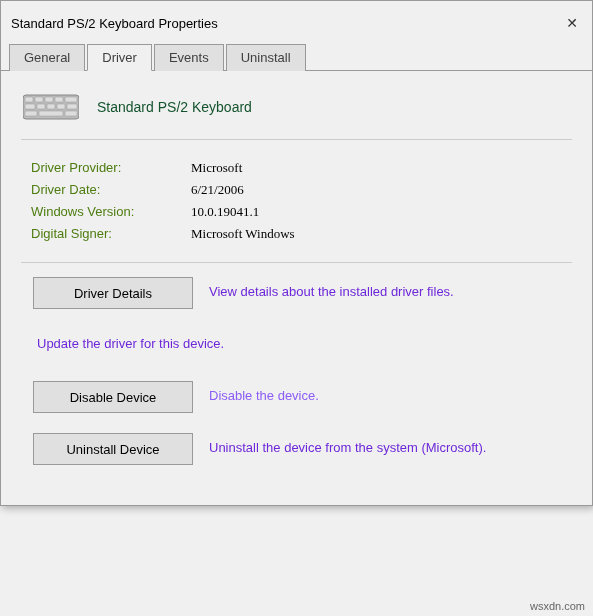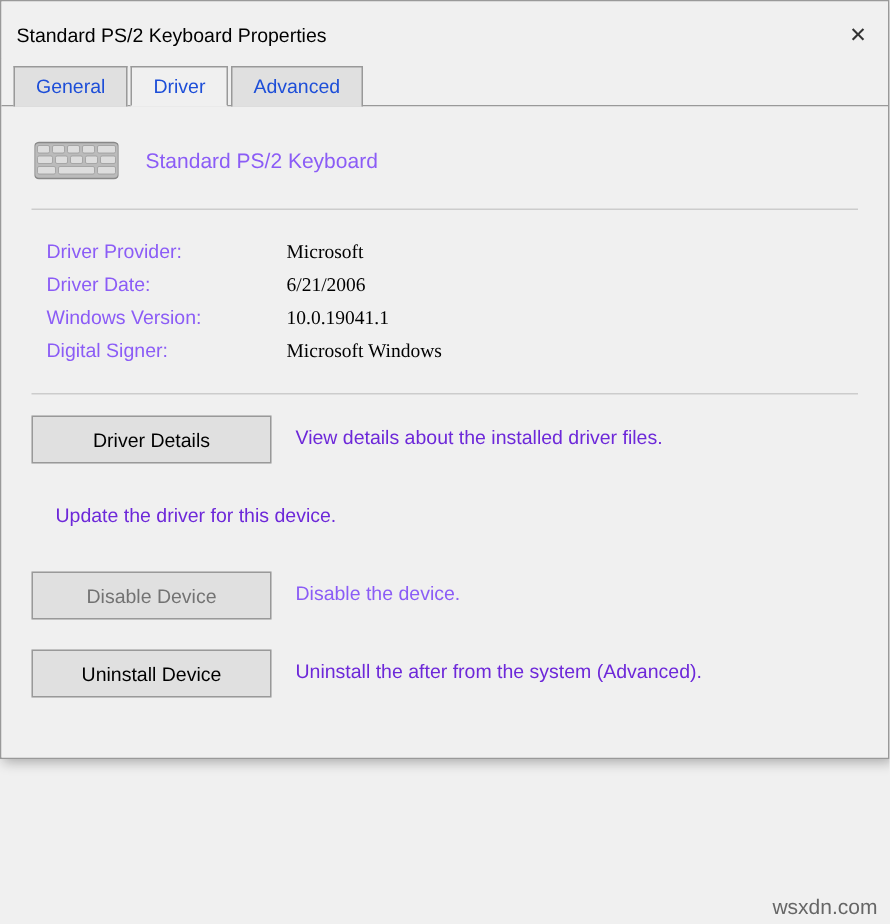--- a/index.html
+++ b/index.html
@@ -51,21 +51,21 @@
       padding: 0 8px;
       padding-top: 4px;
     }
     .tab {
       padding: 5px 14px;
       border: 1px solid #999;
       border-bottom: none;
       background: #e0e0e0;
       cursor: pointer;
       font-size: 13px;
-      color: #1d4ed8;
+      color: #404040;
       margin-right: 2px;
       position: relative;
       top: 1px;
     }
     .tab.active {
       background: #f0f0f0;
       border-bottom: 1px solid #f0f0f0;
       font-weight: normal;
       z-index: 1;
     }
@@ -88,34 +88,34 @@
       align-items: center;
       justify-content: center;
     }
     .keyboard-icon-svg {
       width: 56px;
       height: 32px;
     }
     .device-name {
       font-size: 14px;
       font-weight: 500;
-      color: #8b5cf6;
+      color: #14532d;
       text-align: center;
     }
     .info-section {
       margin-bottom: 20px;
       padding-left: 10px;
     }
     .info-row {
       display: flex;
       margin-bottom: 6px;
       align-items: baseline;
     }
     .info-label {
-      color: #8b5cf6;
+      color: #4d7c0f;
       width: 160px;
       flex-shrink: 0;
       font-size: 13px;
     }
     .info-value {
       color: #000;
       font-size: 13px;
       font-family: Liberation Serif, serif;
     }
     .divider {
@@ -136,23 +136,24 @@
       background: #e0e0e0;
       border: 1px solid #999;
       cursor: pointer;
       font-size: 13px;
       text-align: center;
       color: #000;
       flex-shrink: 0;
       display: flex;
       align-items: center;
       justify-content: center;
+      margin-left: 12px;
     }
     .action-btn.disabled {
-      color: #737373;
+      color: #000000;
       cursor: default;
     }
     .action-btn.highlighted {
       border: 3px solid #00aa00;
       background: #e8ffe8;
     }
     .btn-desc {
       margin-left: 16px;
       font-size: 13px;
       color: #6d28d9;
@@ -160,40 +161,41 @@
       padding-top: 6px;
       line-height: 1.4;
     }
     .btn-desc.disabled-text {
       color: #8b5cf6;
     }
     .watermark {
       position: fixed;
       bottom: 4px;
       right: 8px;
-      font-size: 14px;
+      font-size: 11px;
       color: #666;
     }
   </style>
 </head>
 <body>
 
 <div class="window">
 
   <div class="title-bar">
     <span class="title-bar-text">Standard PS/2 Keyboard Properties</span>
     <div class="title-bar-controls">
       <div class="title-bar-btn">✕</div>
     </div>
   </div>
 
   <div class="tabs">
     <div class="tab">General</div>
     <div class="tab active">Driver</div>
-    <div class="tab">Advanced</div>
+    <div class="tab">Events</div>
+    <div class="tab">Uninstall</div>
   </div>
 
   <div class="content">
 
     <div class="device-header">
       <div class="device-icon">
 
         <svg class="keyboard-icon-svg" viewBox="0 0 56 32">
           <rect x="0" y="4" width="56" height="24" rx="3" ry="3" fill="#bbb" stroke="#888" stroke-width="1"></rect>
           <rect x="2" y="6" width="8" height="5" rx="1" fill="#ddd" stroke="#999" stroke-width="0.5"></rect>
@@ -242,20 +244,20 @@
         </div>
         <div class="button-row">
           <span class="btn-desc">Update the driver for this device.</span>
         </div>
         <div class="button-row">
           <button class="action-btn disabled" disabled="">Disable Device</button>
           <span class="btn-desc disabled-text">Disable the device.</span>
         </div>
         <div class="button-row">
           <button class="action-btn">Uninstall Device</button>
-          <span class="btn-desc">Uninstall the after from the system (Advanced).</span>
+          <span class="btn-desc">Uninstall the device from the system (Microsoft).</span>
         </div>
       </div>
 
   </div>
 </div>
 
 <div class="watermark">wsxdn.com</div>
 
 </body></html>

